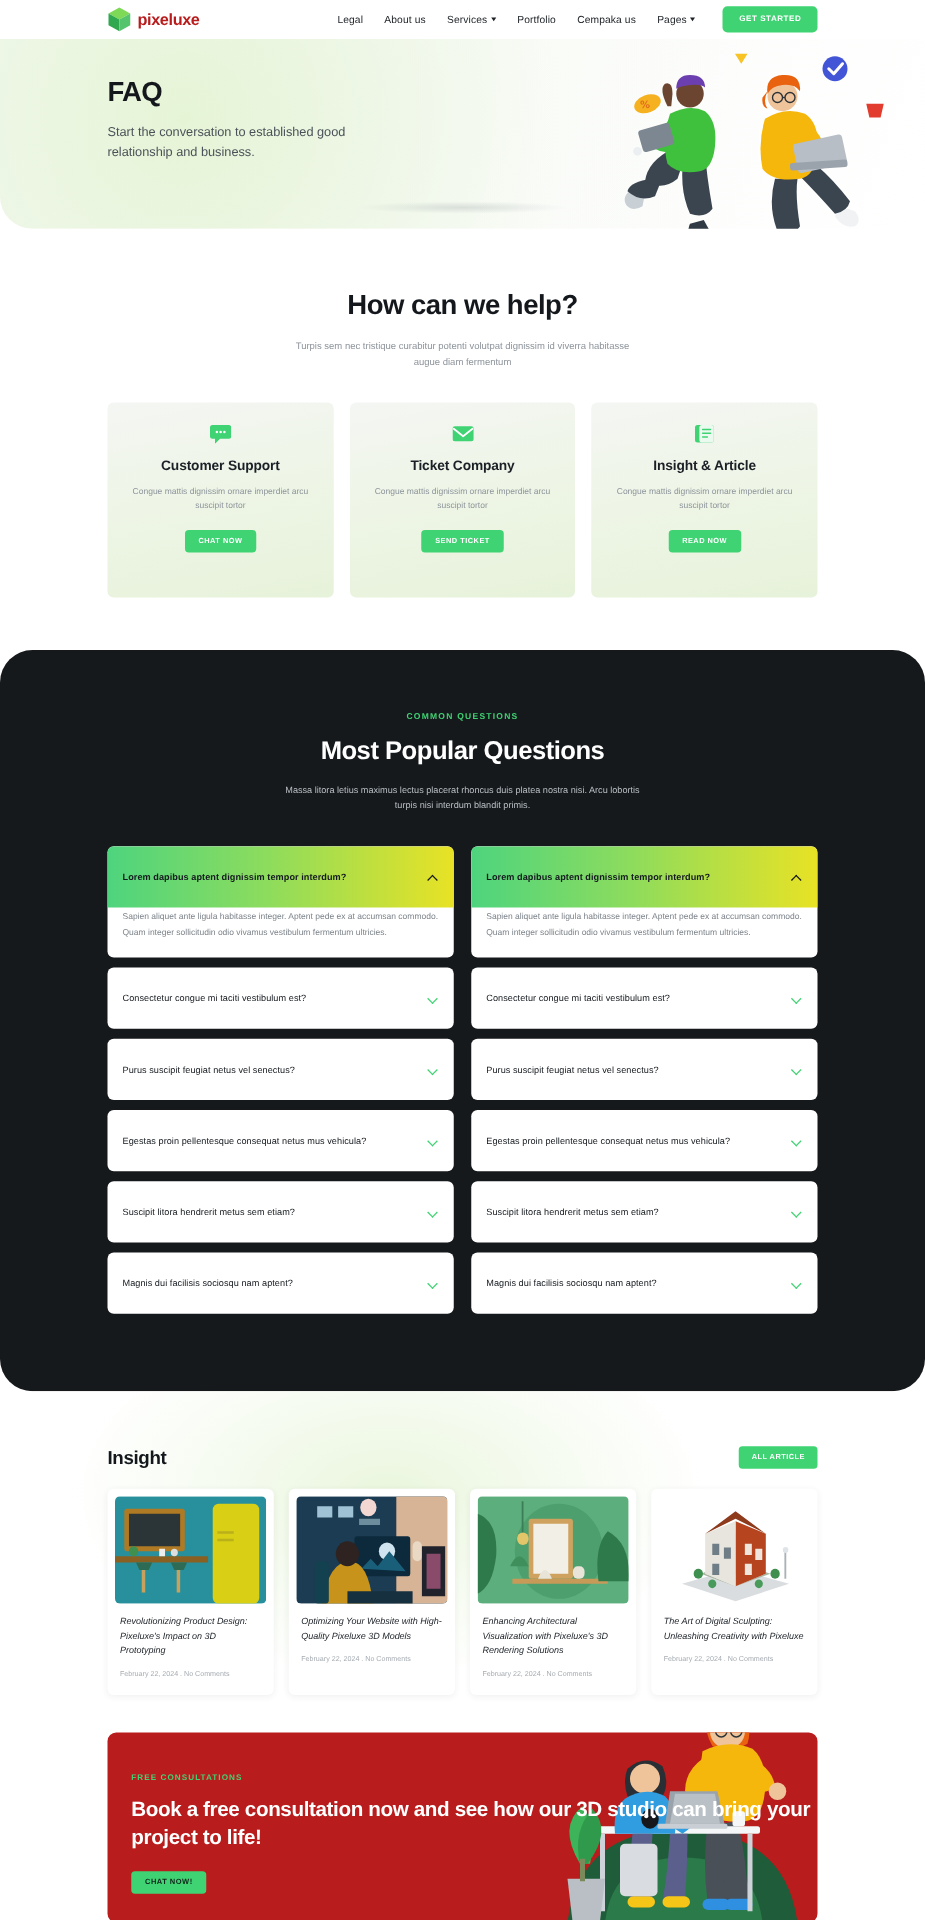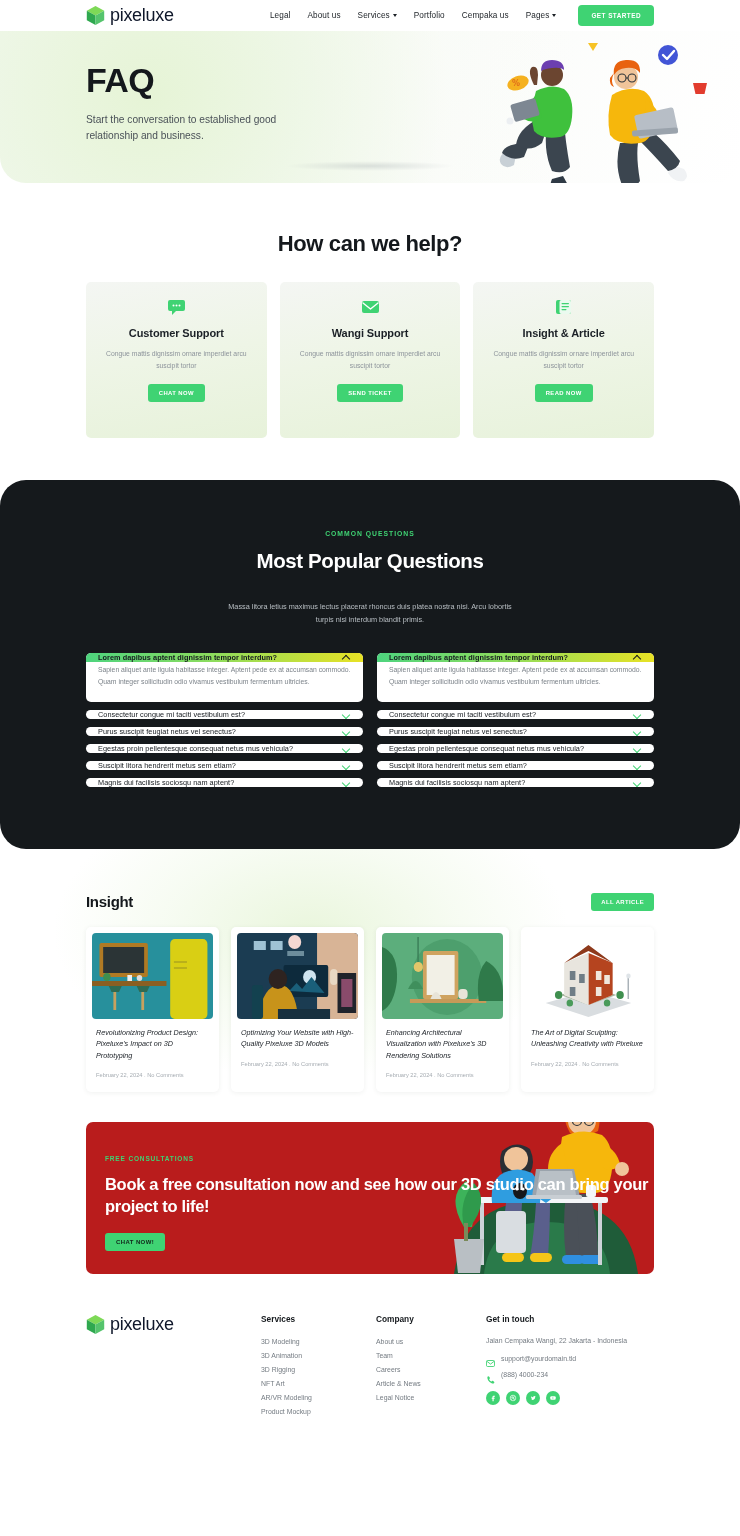--- a/index.html
+++ b/index.html
@@ -14,21 +14,21 @@
   
   .header {
     height: 31px;
     display: flex; align-items: center;
     padding: 0 86px;
     background: #fff;
     position: relative; z-index: 40;
   }
   .brand { display: flex; align-items: center; gap: 5px; }
   .brand-mark { width: 19px; height: 21px; position: relative; }
-  .brand-name { font-size: 18px; font-weight: 400; color: #0f172a; letter-spacing: -.3px; }
+  .brand-name { font-size: 13px; font-weight: 700; color: #b91c1c; letter-spacing: -.3px; }
   .nav { margin-left: auto; display: flex; align-items: center; gap: 17px; }
   .nav-link {
     font-size: 8.2px; color: #1c2126; letter-spacing: .1px;
     display: flex; align-items: center; gap: 3px; cursor: pointer; white-space: nowrap;
   }
   .caret { width: 0; height: 0; border-left: 2.6px solid transparent; border-right: 2.6px solid transparent; border-top: 3.2px solid #1c2126; display: inline-block; }
   .btn-started {
     background: #3fd373; color: #fff; font-size: 6.4px; font-weight: 700;
     letter-spacing: .45px; padding: 7px 13px; border-radius: 4px; border: none;
     cursor: pointer; margin-left: 5px;
@@ -36,21 +36,21 @@
 
   
   .hero {
     position: relative; height: 152px; margin: 0 0 0 0;
     border-radius: 0 0 26px 26px; overflow: hidden;
     background:
       radial-gradient(circle at 20% 42%, #e6f4d6 0%, rgba(235,246,226,.75) 26%, rgba(248,251,245,.35) 50%, rgba(255,255,255,0) 72%),
       linear-gradient(110deg, #f3f8ee 0%, #f7faf4 38%, #fbfcfa 62%, #ffffff 100%);
   }
   .hero-inner { padding: 30px 86px 0; position: relative; z-index: 3; }
-  .hero-title { font-size: 34px; font-weight: 700; color: #14181c; letter-spacing: -.6px; }
+  .hero-title { font-size: 22px; font-weight: 700; color: #14181c; letter-spacing: -.6px; }
   .hero-sub { margin-top: 12px; font-size: 10.2px; line-height: 1.55; color: #4a5158; max-width: 230px; }
   .hero-art { position: absolute; right: 0px; top: 2px; width: 280px; height: 175px; z-index: 2; }
   .hero-shadow { position: absolute; left: 50%; bottom: 12px; transform: translateX(-50%); width: 170px; height: 10px; background: radial-gradient(ellipse at center, rgba(120,130,140,.22), rgba(255,255,255,0) 70%); }
 
   
   .help { padding: 48px 86px 0; text-align: center; }
   .help-title { font-size: 22px; font-weight: 700; color: #14181c; letter-spacing: -.4px; }
   .help-sub { margin: 13px auto 0; max-width: 290px; font-size: 7.6px; line-height: 1.75; color: #8d949b; }
 
   .cards { display: flex; gap: 13px; margin-top: 25px; }
@@ -69,29 +69,29 @@
     padding: 6px 11px; border-radius: 3px; cursor: pointer;
   }
 
   
   .faq {
     margin-top: 42px; background: #15191c; border-radius: 26px;
     padding: 50px 86px 62px; text-align: center;
   }
   .faq-eyebrow { font-size: 6.8px; font-weight: 700; letter-spacing: 1px; color: #3fd373; }
   .faq-title { margin-top: 12px; font-size: 20.5px; font-weight: 700; color: #fff; letter-spacing: -.4px; }
-  .faq-sub { margin: 28px auto 0; max-width: 300px; font-size: 7.3px; line-height: 1.75; color: #b9bfc4; text-align: center; }
+  .faq-sub { margin: 13px auto 0; max-width: 300px; font-size: 7.3px; line-height: 1.75; color: #b9bfc4; text-align: center; }
 
   .faq-cols { display: flex; gap: 14px; margin-top: 26px; text-align: left; }
   .faq-col { flex: 1; display: flex; flex-direction: column; gap: 8px; }
 
   .acc { border-radius: 5px; overflow: hidden; background: #fff; }
   .acc-head {
     display: flex; align-items: center; justify-content: space-between;
-    padding: 0 12px; cursor: pointer;
+    padding: 20px 12px; cursor: pointer;
   }
   .acc.open .acc-head { background: linear-gradient(90deg, #4ed47e 0%, #8ddc5d 46%, #e8e225 100%); }
   .acc-q { font-size: 7.3px; color: #151a1f; font-weight: 400; letter-spacing: .05px; }
   .acc.open .acc-q { font-weight: 700; }
   .chev { width: 9px; height: 9px; flex: none; position: relative; }
   .chev::before {
     content: ""; position: absolute; left: 1px; top: 2px;
     width: 5px; height: 5px; border-right: 1.3px solid #3fd373; border-bottom: 1.3px solid #3fd373;
     transform: rotate(45deg);
   }
@@ -237,20 +237,21 @@
       <circle cx="162" cy="45" r="4" fill="none" stroke="#2c3338" stroke-width="1.1"></circle>
       <circle cx="172" cy="45" r="4" fill="none" stroke="#2c3338" stroke-width="1.1"></circle>
       <path d="M166 45 h2" stroke="#2c3338" stroke-width="1.1"></path>
     </svg>
   </div>
   <div class="hero-shadow"></div>
 </section>
 
 <section class="help">
   <h2 class="help-title">How can we help?</h2>
+  <p class="help-sub">Turpis sem nec tristique curabitur potenti volutpat dignissim id viverra habitasse augue diam fermentum</p>
 
   <div class="cards">
     <div class="card">
       <span class="card-icon">
         <svg viewBox="0 0 17 15" width="17" height="15">
           <path d="M2 0h13a2 2 0 012 2v7a2 2 0 01-2 2H8l-4 4v-4H2a2 2 0 01-2-2V2a2 2 0 012-2z" fill="#3fd373"></path>
           <circle cx="5.5" cy="5.5" r="1" fill="#fff"></circle>
             <circle cx="8.5" cy="5.5" r="1" fill="#fff"></circle>
             <circle cx="11.5" cy="5.5" r="1" fill="#fff"></circle>
         </svg>
@@ -260,21 +261,21 @@
       <button class="card-btn">CHAT NOW</button>
     </div>
 
     <div class="card">
       <span class="card-icon">
         <svg viewBox="0 0 17 15" width="17" height="15">
           <rect x="0" y="1" width="17" height="12" rx="2" fill="#3fd373"></rect>
           <path d="M1 3l7.5 6L16 3" stroke="#fff" stroke-width="1.4" fill="none" stroke-linecap="round" stroke-linejoin="round"></path>
         </svg>
       </span>
-      <div class="card-title">Wangi Support</div>
+      <div class="card-title">Ticket Company</div>
       <div class="card-text">Congue mattis dignissim ornare imperdiet arcu suscipit tortor</div>
       <button class="card-btn">SEND TICKET</button>
     </div>
 
     <div class="card">
       <span class="card-icon">
         <svg viewBox="0 0 17 15" width="17" height="15">
           <rect x="1" y="0" width="15" height="14" rx="2" fill="#3fd373"></rect>
           <rect x="4.5" y="0" width="11.5" height="14" rx="2" fill="#eafaef"></rect>
           <rect x="6.5" y="3" width="7.5" height="1.2" rx=".6" fill="#3fd373"></rect>

